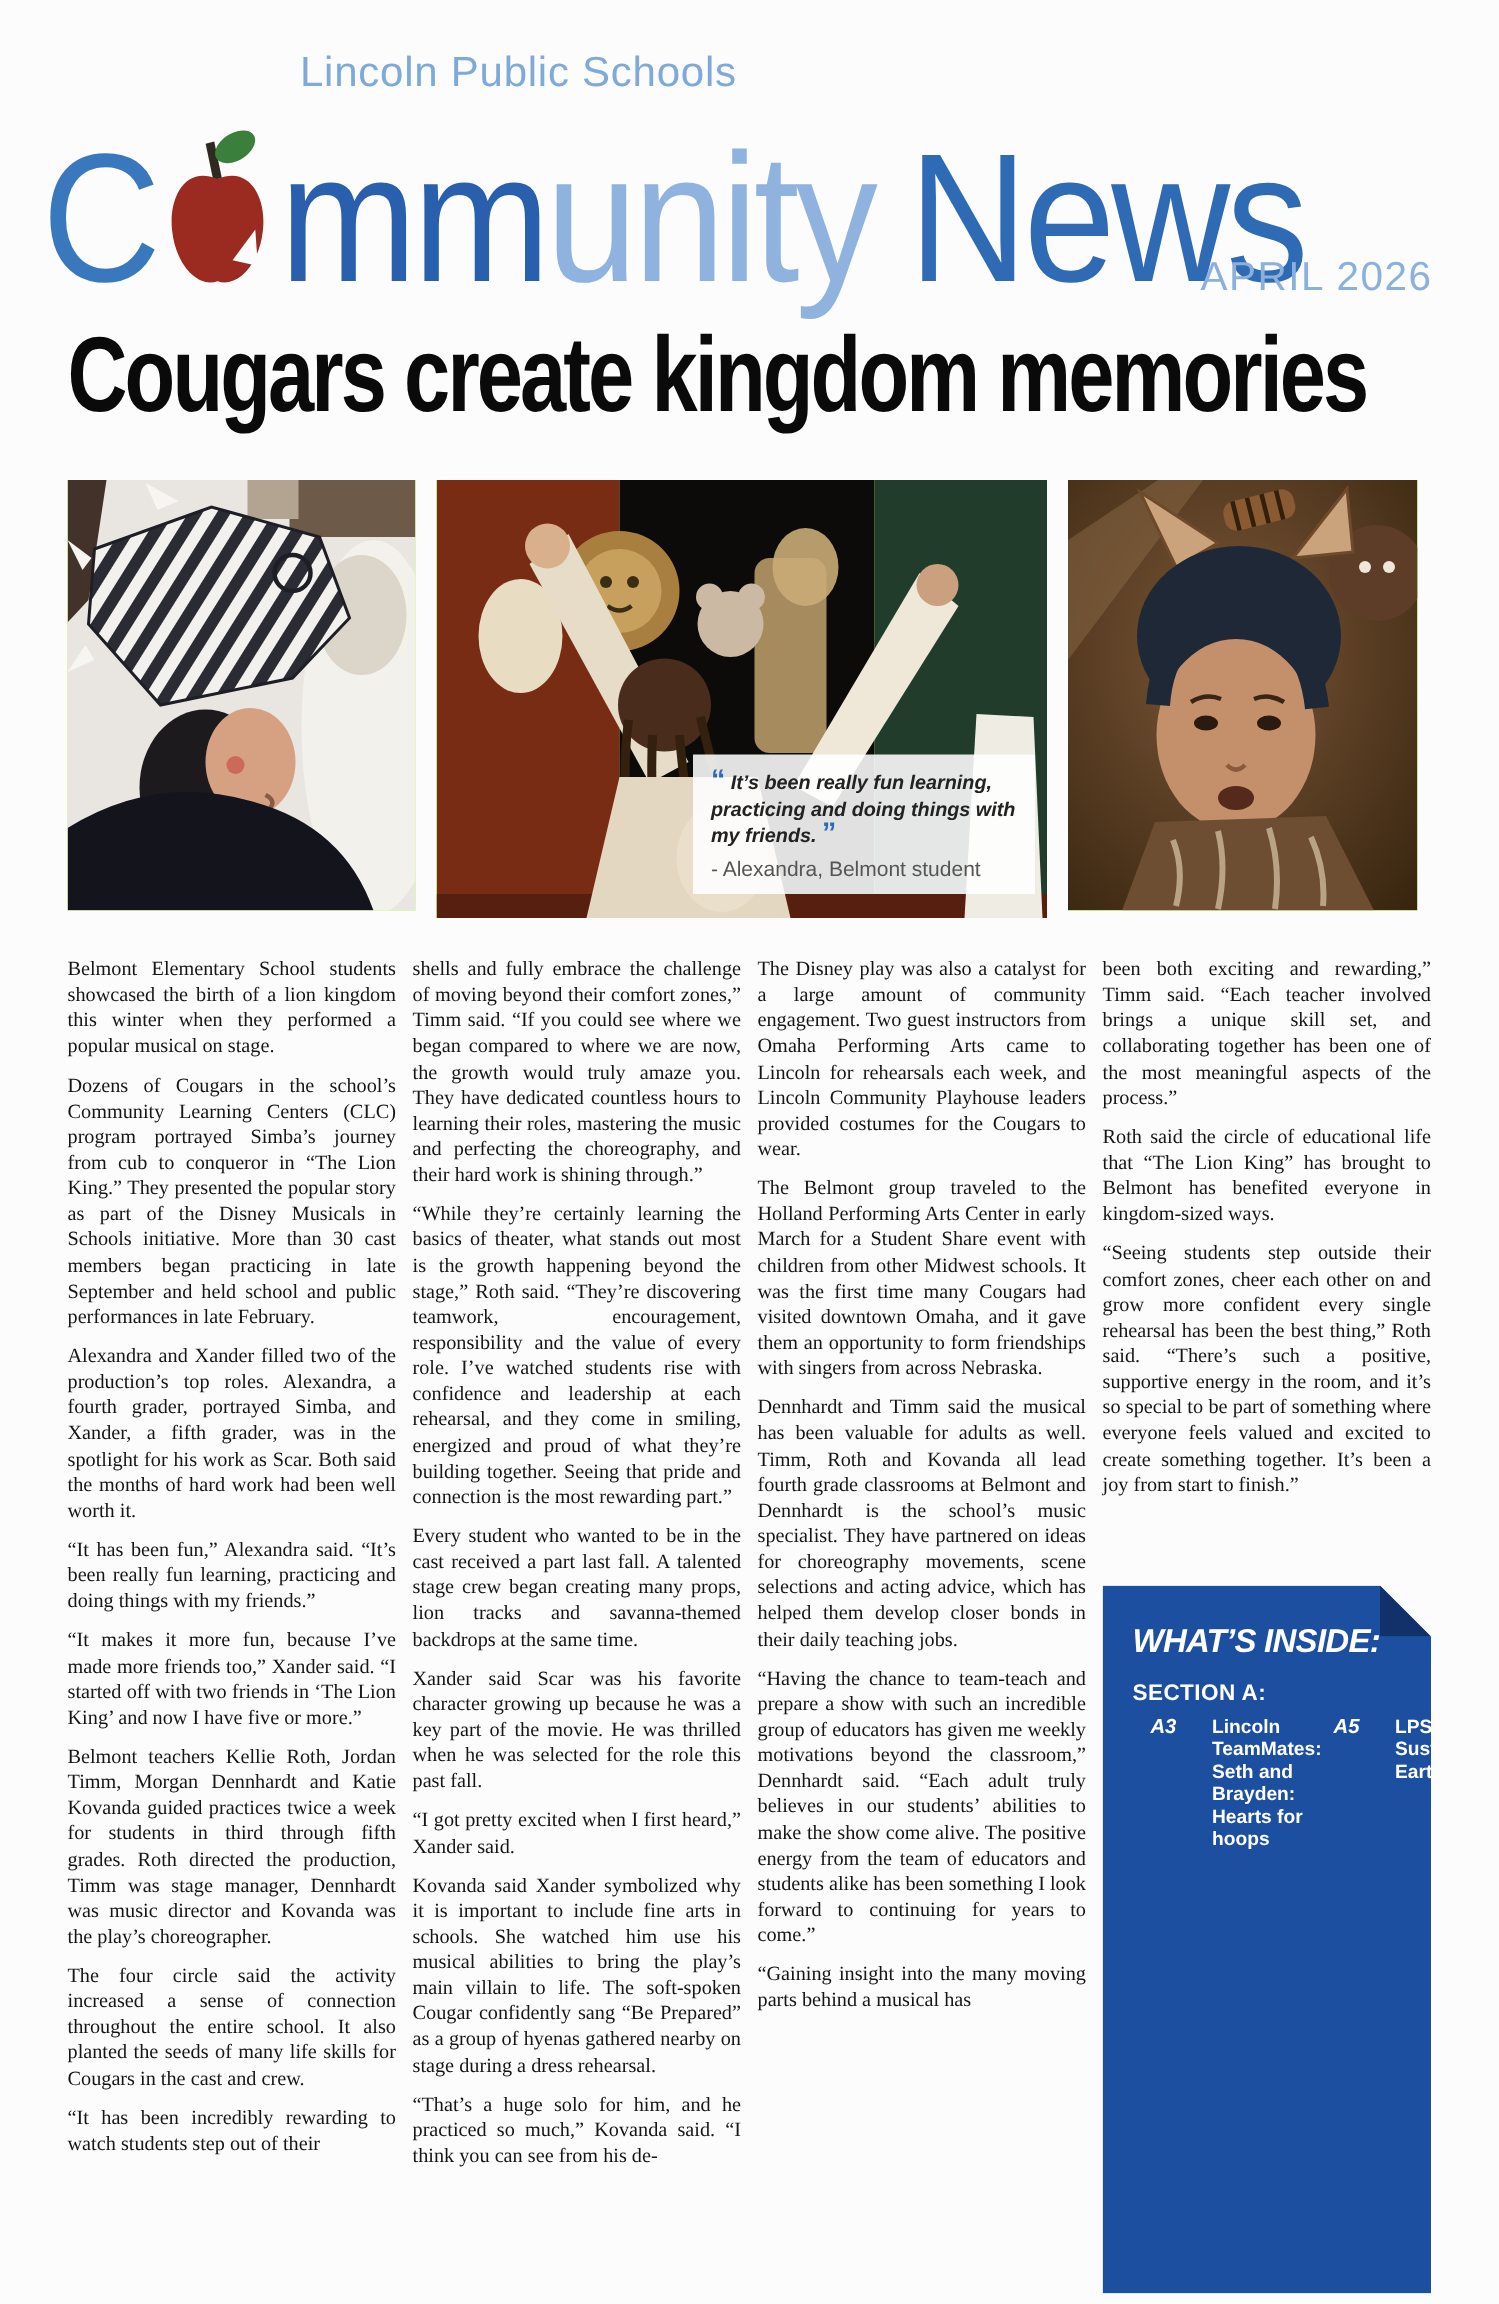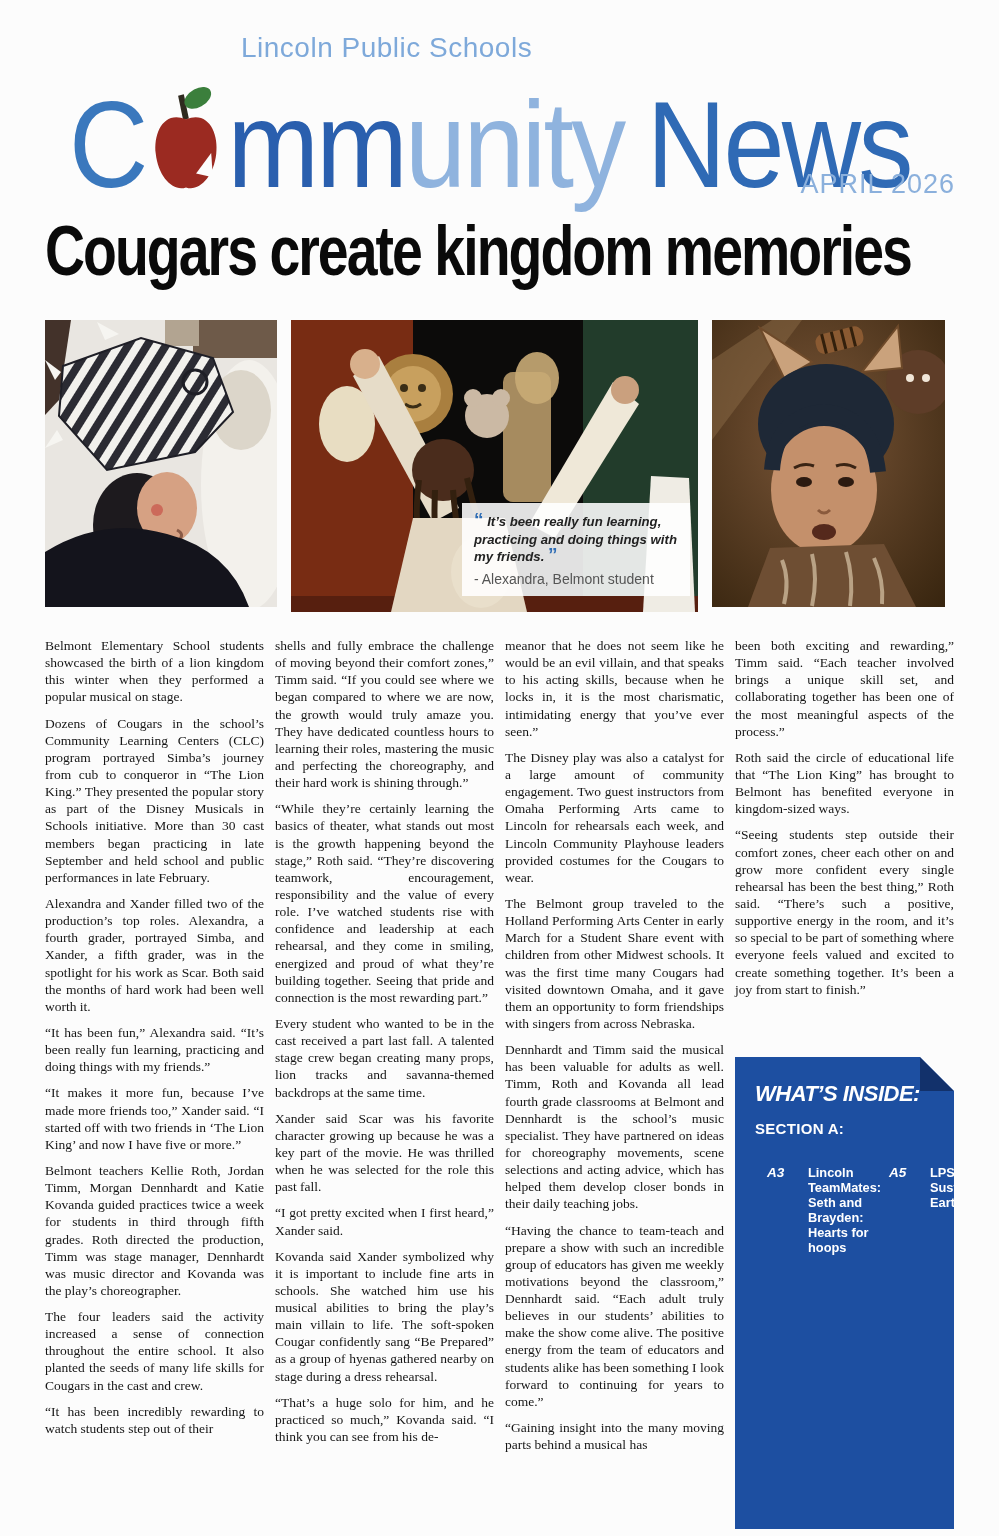--- a/index.html
+++ b/index.html
@@ -3,21 +3,21 @@
 <meta charset="utf-8">
 <title>Community News</title>
 <style>
   * { box-sizing: border-box; margin: 0; padding: 0; }
   html, body { background: #fcfcfc; }
   body {
     width: 999px; height: 1536px; position: relative; overflow: hidden;
     font-family: "Liberation Sans", sans-serif; color: #111;
   }
   
-  .masthead { position: relative; height: 168px; margin: 26px 44px 0 69px; }
+  .masthead { position: relative; height: 168px; margin: 26px 44px 0 28px; }
   .school-name {
     position: absolute; left: 172px; top: 6px;
     font-size: 28px; color: #7ea9da; letter-spacing: .5px; font-weight: normal;
   }
   .wordmark {
     position: absolute; left: 0; bottom: 2px;
     display: flex; align-items: flex-end;
     transform: scaleX(.9); transform-origin: left bottom;
     font-size: 122px; line-height: .76; letter-spacing: -3px; white-space: nowrap;
   }
@@ -65,21 +65,21 @@
   .wi-box {
     position: absolute; top: 420px; right: 0; width: 219px; height: 472px;
     background: #1d4fa1; color: #fff; padding: 24px 14px 18px 20px;
     clip-path: polygon(0 0, calc(100% - 34px) 0, 100% 34px, 100% 100%, 0 100%);
   }
   .wi-fold {
     position: absolute; top: 0; right: 0; width: 34px; height: 34px;
     background: #12316b; clip-path: polygon(0 0, 100% 100%, 0 100%);
   }
   .wi-title { font-size: 22px; font-weight: bold; font-style: italic; letter-spacing: -.5px; margin-bottom: 13px; }
-  .wi-section { font-size: 15px; font-weight: bold; letter-spacing: .3px; margin-bottom: 28px; }
+  .wi-section { font-size: 15px; font-weight: bold; letter-spacing: .3px; margin-bottom: 6px; }
   .wi-list { margin-left: 12px; display: flex; gap: 8px; }
   .wi-item { display: grid; grid-template-columns: 32px 1fr; column-gap: 9px; }
   .wi-page { font-size: 13.5px; font-weight: bold; font-style: italic; }
   .wi-label { font-size: 12.8px; font-weight: bold; line-height: 1.18; white-space: pre-line; }
 </style>
 </head>
 <body>
 
 <header class="masthead">
   <div class="school-name">Lincoln Public Schools</div>
@@ -201,34 +201,33 @@
 </div>
 
 <div class="article">
   <div class="col">
     <p>Belmont Elementary School students showcased the birth of a lion kingdom this winter when they performed a popular musical on stage.</p>
     <p>Dozens of Cougars in the school’s Community Learning Centers (CLC) program portrayed Simba’s journey from cub to conqueror in “The Lion King.” They presented the popular story as part of the Disney Musicals in Schools initiative. More than 30 cast members began practicing in late September and held school and public performances in late February.</p>
     <p>Alexandra and Xander filled two of the production’s top roles. Alexandra, a fourth grader, portrayed Simba, and Xander, a fifth grader, was in the spotlight for his work as Scar. Both said the months of hard work had been well worth it.</p>
     <p>“It has been fun,” Alexandra said. “It’s been really fun learning, practicing and doing things with my friends.”</p>
     <p>“It makes it more fun, because I’ve made more friends too,” Xander said. “I started off with two friends in ‘The Lion King’ and now I have five or more.”</p>
     <p>Belmont teachers Kellie Roth, Jordan Timm, Morgan Dennhardt and Katie Kovanda guided practices twice a week for students in third through fifth grades. Roth directed the production, Timm was stage manager, Dennhardt was music director and Kovanda was the play’s choreographer.</p>
-    <p>The four leaders said the activity increased a sense of connection throughout the entire school. It also planted the seeds of many life skills for Cougars in the cast and crew.</p>
+    <p>The four circle said the activity increased a sense of connection throughout the entire school. It also planted the seeds of many life skills for Cougars in the cast and crew.</p>
     <p>“It has been incredibly rewarding to watch students step out of their</p>
   </div>
   <div class="col">
     <p>shells and fully embrace the challenge of moving beyond their comfort zones,” Timm said. “If you could see where we began compared to where we are now, the growth would truly amaze you. They have dedicated countless hours to learning their roles, mastering the music and perfecting the choreography, and their hard work is shining through.”</p>
     <p>“While they’re certainly learning the basics of theater, what stands out most is the growth happening beyond the stage,” Roth said. “They’re discovering teamwork, encouragement, responsibility and the value of every role. I’ve watched students rise with confidence and leadership at each rehearsal, and they come in smiling, energized and proud of what they’re building together. Seeing that pride and connection is the most rewarding part.”</p>
     <p>Every student who wanted to be in the cast received a part last fall. A talented stage crew began creating many props, lion tracks and savanna-themed backdrops at the same time.</p>
     <p>Xander said Scar was his favorite character growing up because he was a key part of the movie. He was thrilled when he was selected for the role this past fall.</p>
     <p>“I got pretty excited when I first heard,” Xander said.</p>
     <p>Kovanda said Xander symbolized why it is important to include fine arts in schools. She watched him use his musical abilities to bring the play’s main villain to life. The soft-spoken Cougar confidently sang “Be Prepared” as a group of hyenas gathered nearby on stage during a dress rehearsal.</p>
     <p>“That’s a huge solo for him, and he practiced so much,” Kovanda said. “I think you can see from his de-</p>
   </div>
   <div class="col">
-    <p>meanor that he does not seem like he would be an evil villain, and that speaks to his acting skills, because when he locks in, it is the most charismatic, intimidating energy that you’ve ever seen.”</p>
     <p>The Disney play was also a catalyst for a large amount of community engagement. Two guest instructors from Omaha Performing Arts came to Lincoln for rehearsals each week, and Lincoln Community Playhouse leaders provided costumes for the Cougars to wear.</p>
     <p>The Belmont group traveled to the Holland Performing Arts Center in early March for a Student Share event with children from other Midwest schools. It was the first time many Cougars had visited downtown Omaha, and it gave them an opportunity to form friendships with singers from across Nebraska.</p>
     <p>Dennhardt and Timm said the musical has been valuable for adults as well. Timm, Roth and Kovanda all lead fourth grade classrooms at Belmont and Dennhardt is the school’s music specialist. They have partnered on ideas for choreography movements, scene selections and acting advice, which has helped them develop closer bonds in their daily teaching jobs.</p>
     <p>“Having the chance to team-teach and prepare a show with such an incredible group of educators has given me weekly motivations beyond the classroom,” Dennhardt said. “Each adult truly believes in our students’ abilities to make the show come alive. The positive energy from the team of educators and students alike has been something I look forward to continuing for years to come.”</p>
     <p>“Gaining insight into the many moving parts behind a musical has</p>
   </div>
   <div class="col">
     <p>been both exciting and rewarding,” Timm said. “Each teacher involved brings a unique skill set, and collaborating together has been one of the most meaningful aspects of the process.”</p>
     <p>Roth said the circle of educational life that “The Lion King” has brought to Belmont has benefited everyone in kingdom-sized ways.</p>
     <p>“Seeing students step outside their comfort zones, cheer each other on and grow more confident every single rehearsal has been the best thing,” Roth said. “There’s such a positive, supportive energy in the room, and it’s so special to be part of something where everyone feels valued and excited to create something together. It’s been a joy from start to finish.”</p>

